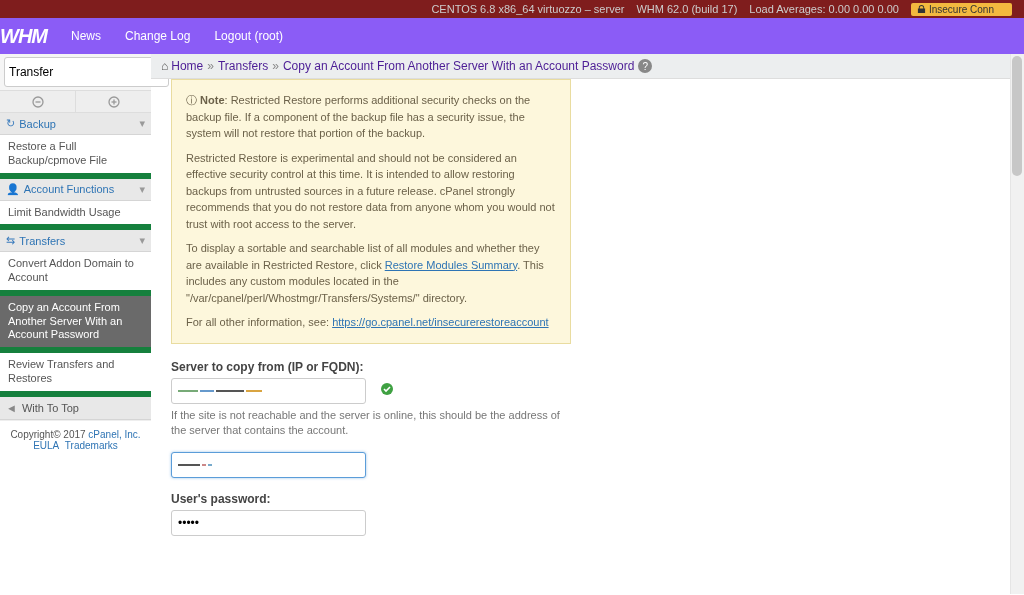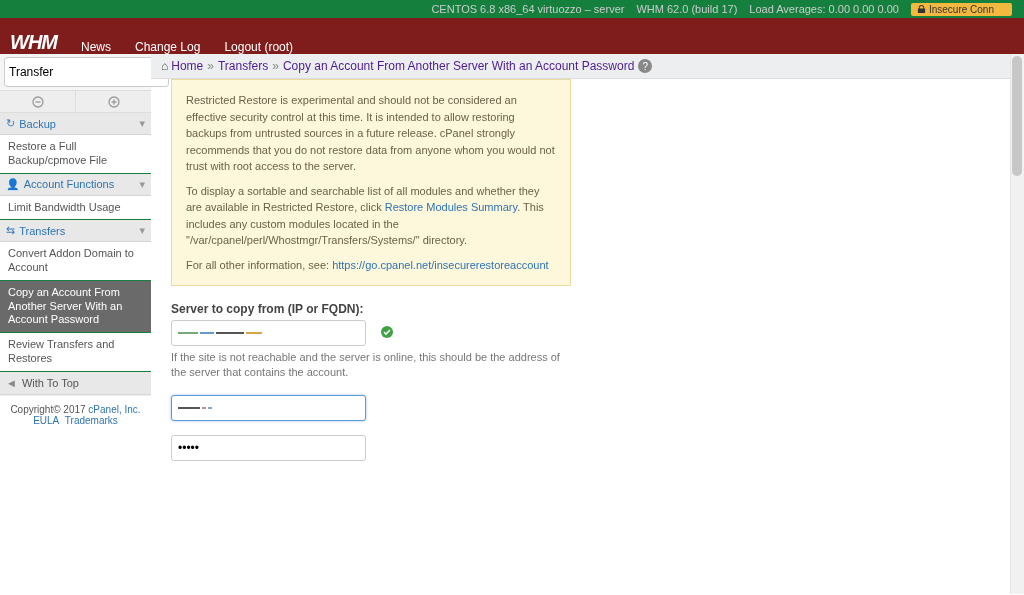--- a/index.html
+++ b/index.html
@@ -1,50 +1,50 @@
 <!DOCTYPE html>
 <html><head>
 <meta charset="utf-8">
 <style>
   *{box-sizing:border-box;margin:0;padding:0}
   body{font-family:Arial,Helvetica,sans-serif;font-size:12px;color:#333;background:#fff;width:1024px;height:595px;overflow:hidden}
-  .topbar{background:#15803d;height:18px;width:100%;display:flex;justify-content:flex-end;align-items:center;color:#ccc;font-size:11px;padding-right:0}
+  .topbar{background:#7f1d1d;height:18px;width:100%;display:flex;justify-content:flex-end;align-items:center;color:#ccc;font-size:11px;padding-right:0}
   .topbar span{margin-right:12px}
   .insecure{background:#f3b93f;color:#333;padding:1px 6px;border-radius:2px;font-size:10px;display:flex;align-items:center;margin-right:2px}
   .insecure svg{margin-right:3px}
-  .navbar{background:#7f1d1d;height:36px;width:100%;display:flex;align-items:flex-end;padding-left:10px}
+  .navbar{background:#8b5cf6;height:36px;width:100%;display:flex;align-items:center;}
   .logo{color:#fff;font-weight:bold;font-style:italic;font-size:20px;letter-spacing:-1px;margin-right:24px}
   .navbar a.navlink{color:#fff;font-size:12px;margin-right:24px;text-decoration:none}
   .main{display:flex}
   .sidebar{width:151px;flex-shrink:0}
   .search-row{display:flex;align-items:center;padding:3px 4px;background:#f5f5f5;border-bottom:1px solid #ddd}
   .search-input{flex:1;height:22px;padding:14px 4px;font-size:12px;border:1px solid #ccc;border-radius:3px;background:#fff}
   .search-clear{margin-left:2px;color:#999;width:16px;text-align:center;cursor:pointer}
   .collapse-row{display:flex;height:22px;border-bottom:1px solid #ddd}
   .collapse-btn{flex:1;background:#eee;border-right:1px solid #ddd;display:flex;align-items:center;justify-content:center;color:#888;cursor:pointer}
   .collapse-btn:last-child{border-right:none}
   .cat{background:#e8e8e8;border-bottom:1px solid #d5d5d5;padding:4px 6px;font-size:11px;color:#2e74b4;display:flex;align-items:center;cursor:pointer}
   .cat .ico{margin-right:4px;color:#3a7bbd}
   .cat .chev{margin-left:auto;color:#999}
-  .item{padding:5px 8px;font-size:11px;color:#555;border-bottom:1px solid #15803d;cursor:pointer;line-height:1.25}
+  .item{padding:5px 8px;font-size:11px;color:#555;border-bottom:6px solid #15803d;cursor:pointer;line-height:1.25}
   .item.active{background:#6a6a6a;color:#fff}
   .backtop{background:#e8e8e8;border-bottom:1px solid #d5d5d5;padding:5px 6px;font-size:11px;color:#555;display:flex;align-items:center;cursor:pointer}
   .backtop .ico{margin-right:5px;color:#888}
   .copyright{font-size:10px;text-align:center;color:#555;padding:8px 4px;border-top:1px solid #eee}
   .copyright a{color:#2e74b4;text-decoration:none}
   .content{flex:1;position:relative}
   .breadcrumb{background:#eceeef;border-bottom:1px solid #ddd;padding:5px 10px;font-size:12px;color:#555;display:flex;align-items:center}
   .breadcrumb .sep{margin:0 4px;color:#888}
   .breadcrumb .crumb{color:#4c1d95}
   .breadcrumb .help{margin-left:4px;background:#888;color:#fff;width:14px;height:14px;border-radius:50%;display:inline-flex;align-items:center;justify-content:center;font-size:10px;cursor:pointer}
   .body{padding:0 20px 20px 20px}
   .note{background:#fdf7dc;border:1px solid #e9dca0;padding:12px 14px;font-size:11px;color:#6b6149;line-height:1.5;margin-bottom:16px;max-width:400px}
   .note p{margin-bottom:8px}
   .note p:last-child{margin-bottom:0}
-  .note a{color:#2e74b4;}
+  .note a{color:#2e74b4;text-decoration:underline}
   .note .ntitle{font-weight:bold}
   h2.settings{font-size:20px;font-weight:normal;color:#555;margin-bottom:12px}
   .formgrp{margin-bottom:14px;max-width:400px}
   .formgrp label{display:block;font-weight:bold;font-size:12px;color:#444;margin-bottom:4px}
   .formgrp .row{display:flex;align-items:center}
   .formgrp input[type=text],.formgrp input[type=password]{width:195px;height:26px;border:1px solid #ccc;border-radius:3px;padding:3px 6px;font-size:12px}
   .ok-ic{margin-left:14px;color:#3fa142;font-size:13px}
   .hint{font-size:11px;color:#777;margin-top:4px;line-height:1.4}
   .scrollbar{position:absolute;right:0;top:0;width:14px;height:540px;background:#f1f1f1;border-left:1px solid #e5e5e5}
   .thumb{position:absolute;right:2px;top:2px;width:10px;height:120px;background:#c7c7c7;border-radius:5px}
@@ -135,20 +135,21 @@
       <span class="crumb">Home</span>
       <span class="sep">»</span>
       <span class="crumb">Transfers</span>
       <span class="sep">»</span>
       <span class="crumb">Copy an Account From Another Server With an Account Password</span>
       <span class="help">?</span>
     </div>
 
     <div class="body">
       <div class="note">
+        <p><span>ⓘ </span><span class="ntitle">Note</span><span>: Restricted Restore performs additional security checks on the backup file. If a component of the backup file has a security issue, the system will not restore that portion of the backup.</span></p>
         <p>Restricted Restore is experimental and should not be considered an effective security control at this time. It is intended to allow restoring backups from untrusted sources in a future release. cPanel strongly recommends that you do not restore data from anyone whom you would not trust with root access to the server.</p>
         <p><span>To display a sortable and searchable list of all modules and whether they are available in Restricted Restore, click </span><a>Restore Modules Summary</a><span>. This includes any custom modules located in the "/var/cpanel/perl/Whostmgr/Transfers/Systems/" directory.</span></p>
         <p><span>For all other information, see: </span><a>https://go.cpanel.net/insecurerestoreaccount</a></p>
       </div>
 
 
       <div class="formgrp">
         <label>Server to copy from (IP or FQDN):</label>
         <div class="row">
           <div style="width:195px;height:26px;border:1px solid #ccc;border-radius:3px;padding:6px;display:flex;align-items:center">
@@ -173,20 +174,21 @@
         <div class="focused" style="width:195px;height:26px;border:1px solid #5b9dd9;box-shadow:0 0 3px rgba(91,157,217,.6);border-radius:3px;padding:6px;display:flex;align-items:center;background:#fff">
           <span class="fake-text">
               <span class="ft-seg" style="width:22px;background:#555"></span>
               <span class="ft-seg" style="width:4px;background:#c88"></span>
               <span class="ft-seg" style="width:4px;background:#7ac"></span>
             </span>
         </div>
       </div>
 
       <div class="formgrp">
+        <label>User's password:</label>
         <input type="password" value="•••••" style="">
       </div>
 
     </div>
 
     <div class="scrollbar">
       <div class="thumb"></div>
     </div>
   </div>
 </div>

